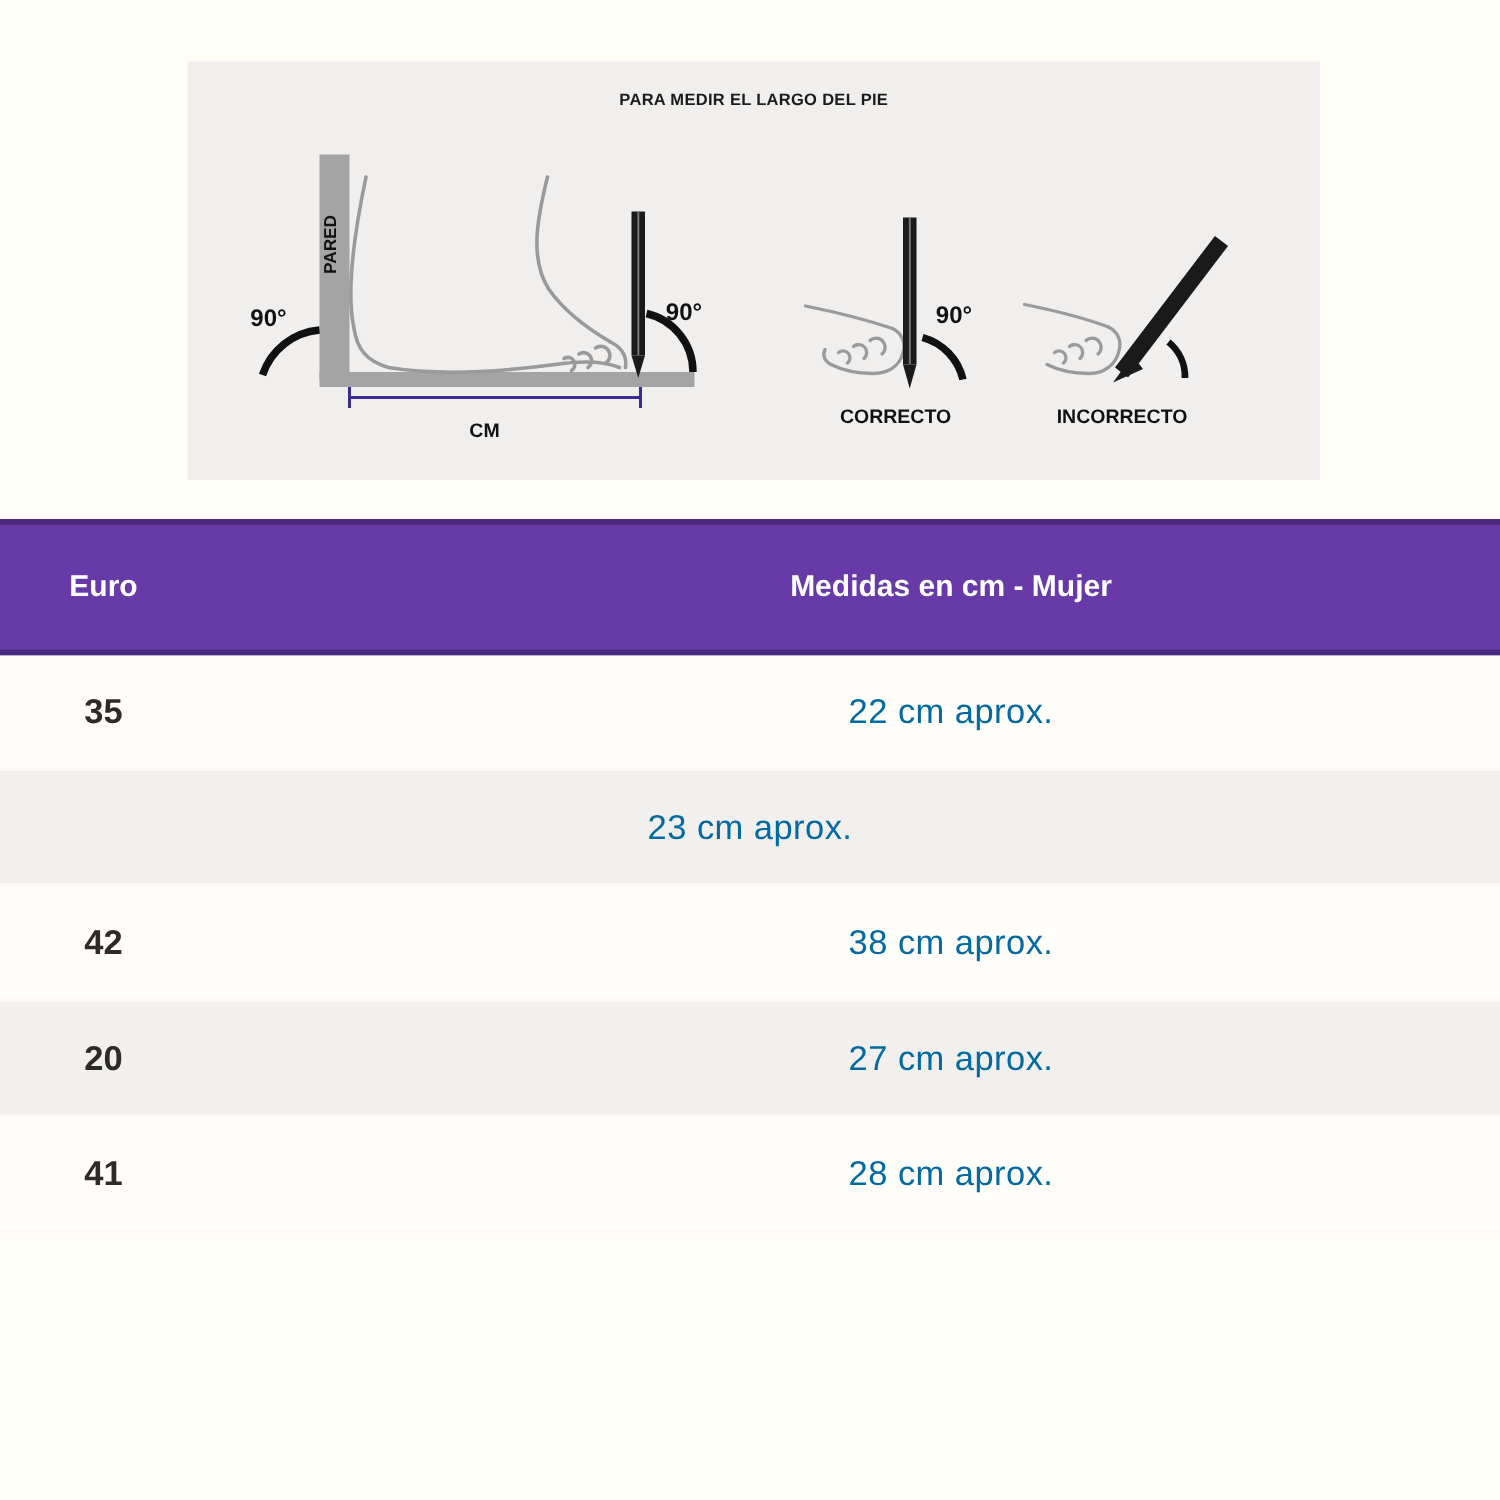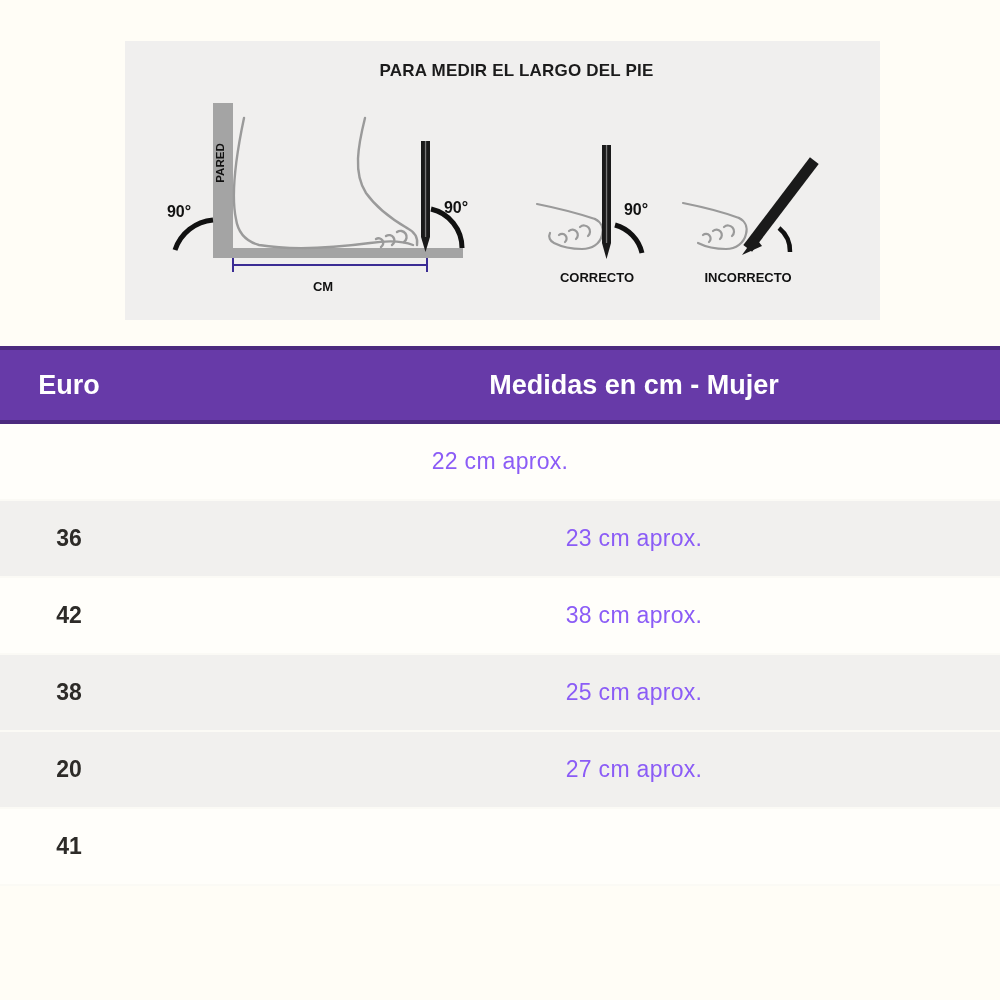--- a/index.html
+++ b/index.html
@@ -13,52 +13,51 @@
   
   .diagram-panel {
     position:relative;
     margin:41px 0 0 125px;
     width:755px; height:279px;
     background:#f0efee;
   }
   .diagram-title {
     position:absolute; top:20px; left:0; width:100%;
     text-align:center;
-    font-size:17px; font-weight:800; letter-spacing:.2px;
+    font-size:11px; font-weight:800; letter-spacing:.2px;
     color:#1b1b1b;
-    margin-left:14px;
   }
   .diagram-svg { position:absolute; top:0; left:0; }
   .ink-text { font-family:"Liberation Sans","DejaVu Sans",sans-serif; font-weight:bold; fill:#111; }
 
   
   .size-table { margin-top:26px; width:1000px; }
   .table-header {
     display:flex; align-items:center;
-    height:78px; width:100%;
+    height:91px; width:100%;
     background:#673aa8;
     border-top:4px solid #4c2a7e;
     border-bottom:4px solid #4c2a7e;
-    color:#ffffff; font-weight:bold; font-size:27px;
+    color:#ffffff; font-weight:bold; font-size:20px;
   }
   .col-size {
     width:268px; padding-right:130px;
     text-align:center; flex-shrink:0;
   }
   .col-measure { flex:1; text-align:center; }
   .table-row {
     display:flex; align-items:center;
     height:77px; width:100%;
     border-bottom:2px solid #fbfaf5;
     background:#fffefa;
     font-size:23px;
   }
   .table-row.alt { background:#f1f0ee; }
   .table-row .col-size { font-weight:bold; color:#2d2b28; }
-  .table-row .col-measure { color:#8b5cf6; letter-spacing:.3px; }
+  .table-row .col-measure { color:#0369a1; letter-spacing:.3px; }
 </style>
 </head>
 <body>
 
 <div class="diagram-panel">
   <div class="diagram-title">PARA MEDIR EL LARGO DEL PIE</div>
 
   <svg class="diagram-svg" width="755" height="279" viewBox="0 0 755 279">
 
     <g>
@@ -135,35 +134,32 @@
 </div>
 
 <div class="size-table">
 
   <div class="table-header">
     <div class="col-size">Euro</div>
     <div class="col-measure">Medidas en cm - Mujer</div>
   </div>
 
   <div class="table-row">
+    <div class="col-size">35</div>
     <div class="col-measure">22 cm aprox.</div>
   </div>
   <div class="table-row alt">
-    <div class="col-size">36</div>
     <div class="col-measure">23 cm aprox.</div>
   </div>
   <div class="table-row">
     <div class="col-size">42</div>
     <div class="col-measure">38 cm aprox.</div>
   </div>
   <div class="table-row alt">
-    <div class="col-size">38</div>
-    <div class="col-measure">25 cm aprox.</div>
-  </div>
-  <div class="table-row alt">
     <div class="col-size">20</div>
     <div class="col-measure">27 cm aprox.</div>
   </div>
   <div class="table-row">
     <div class="col-size">41</div>
+    <div class="col-measure">28 cm aprox.</div>
   </div>
 
 </div>
 
 </body></html>

